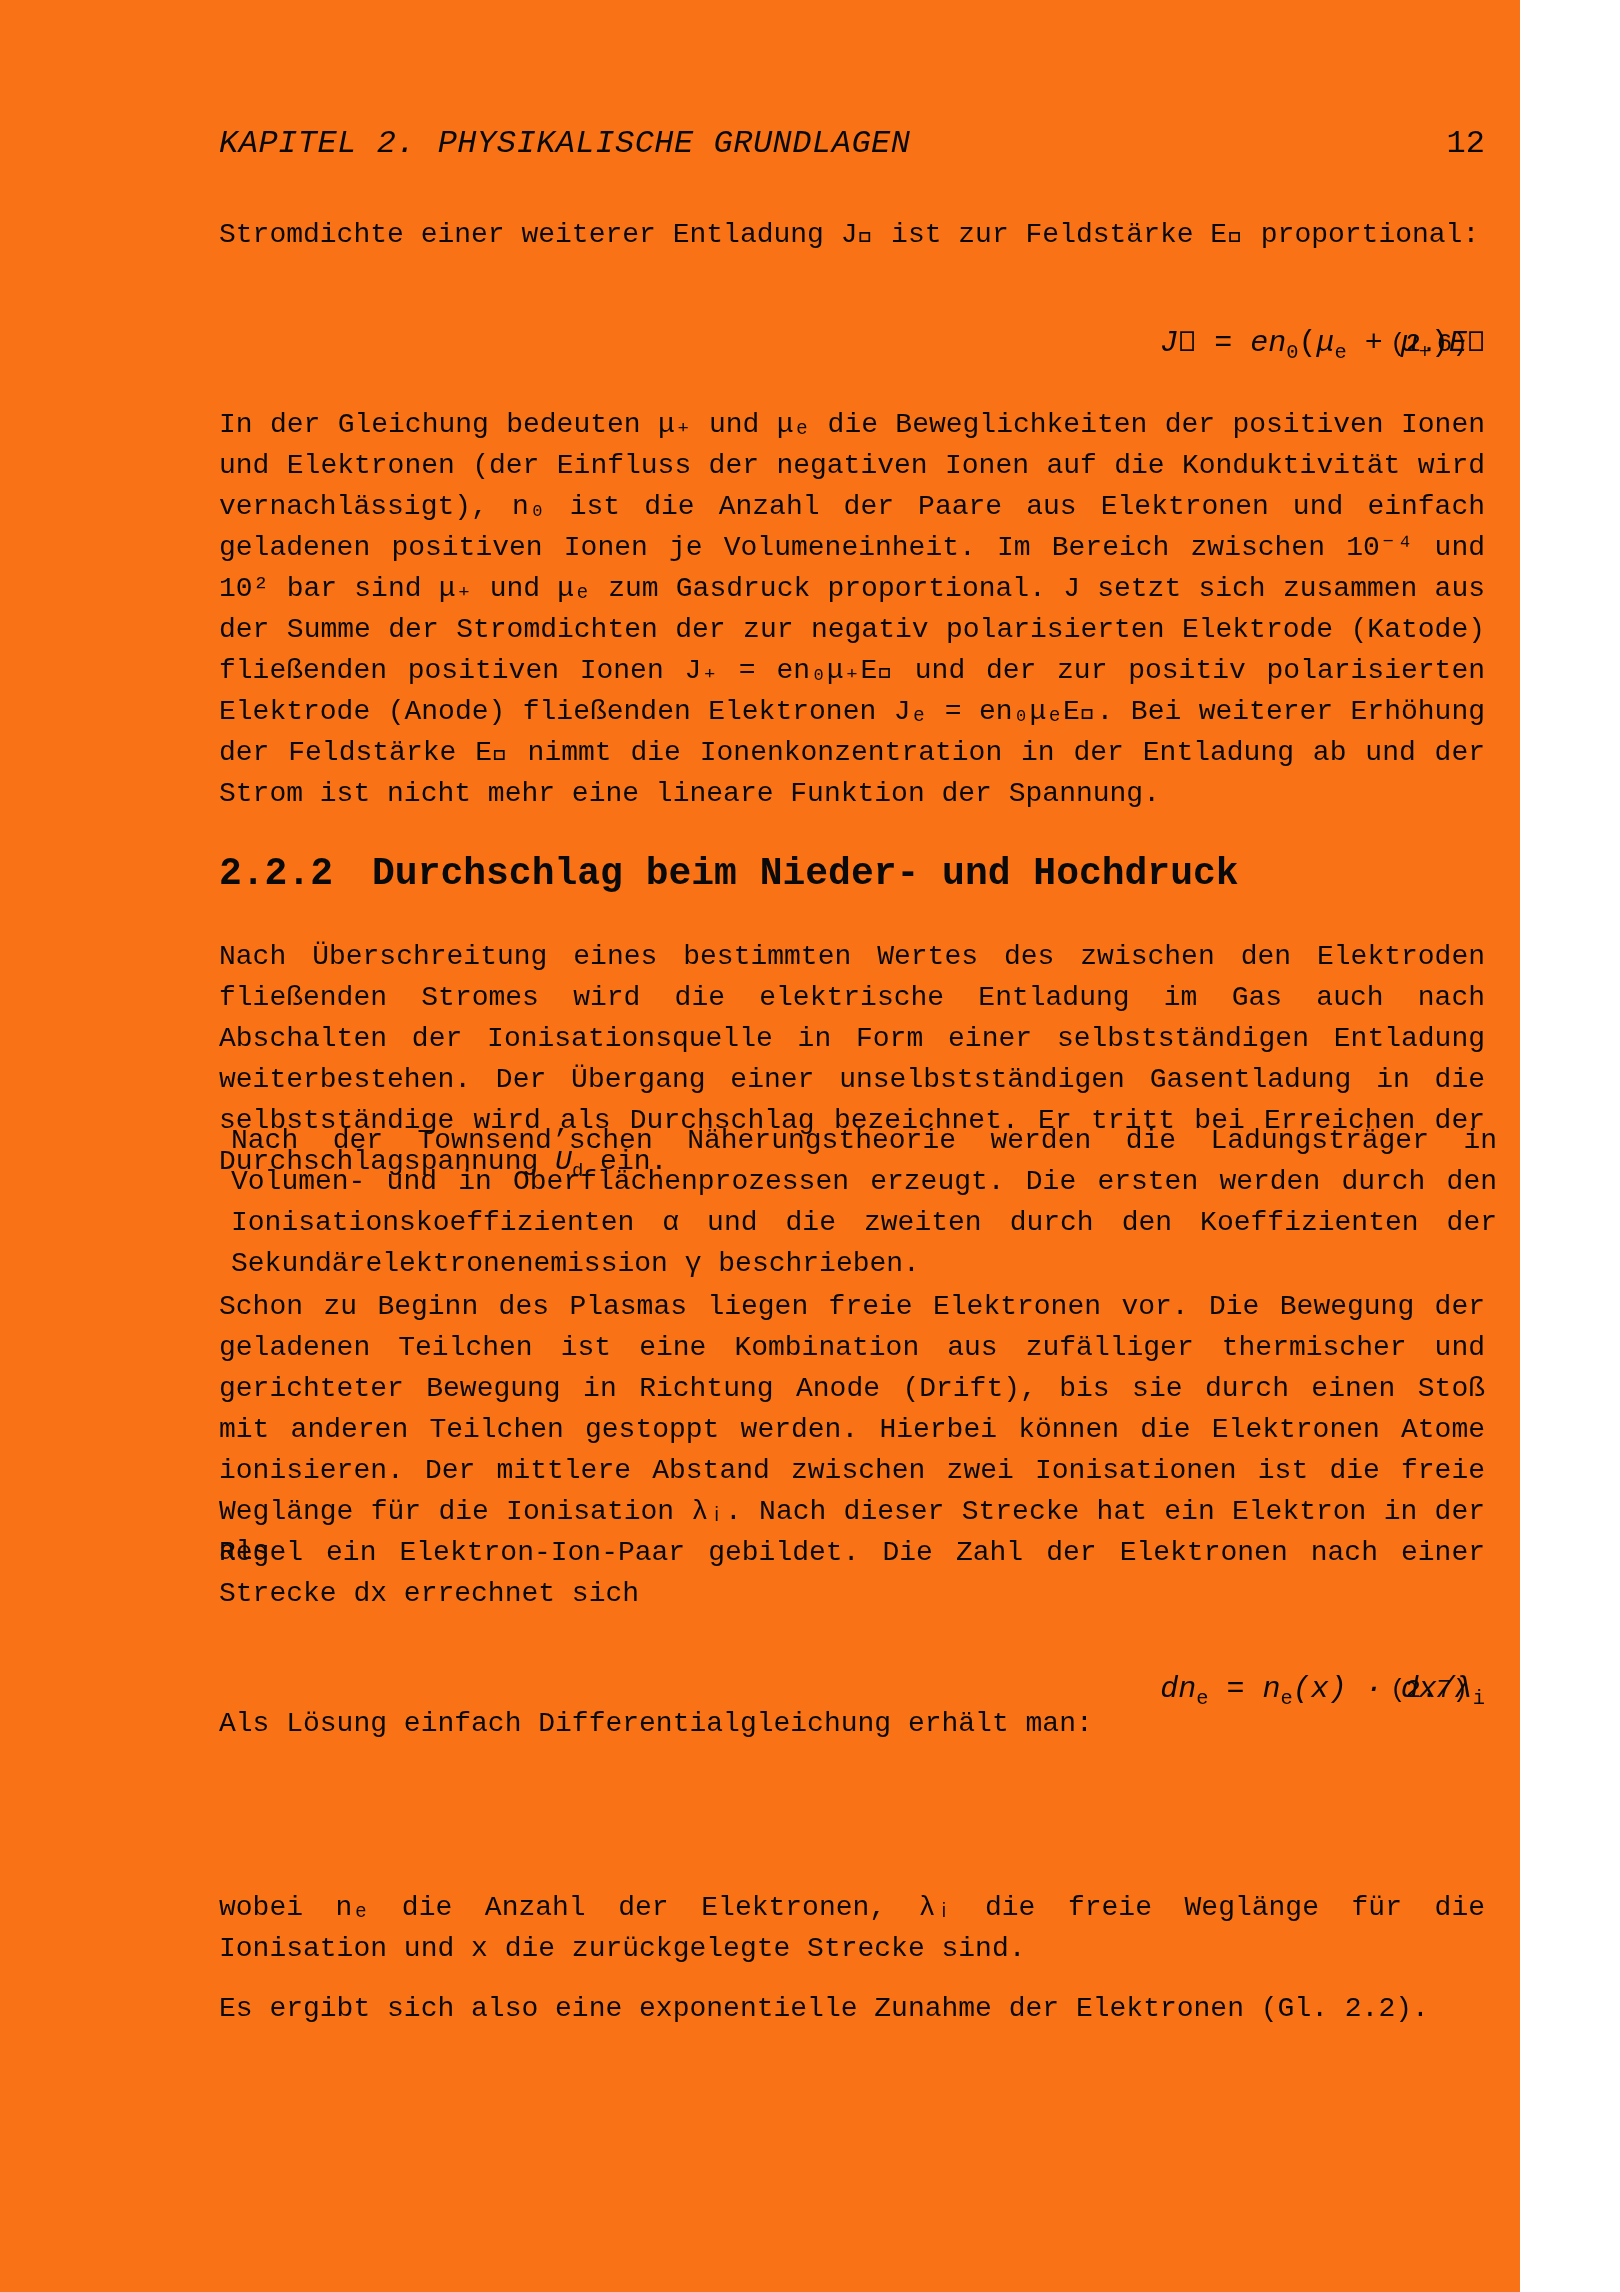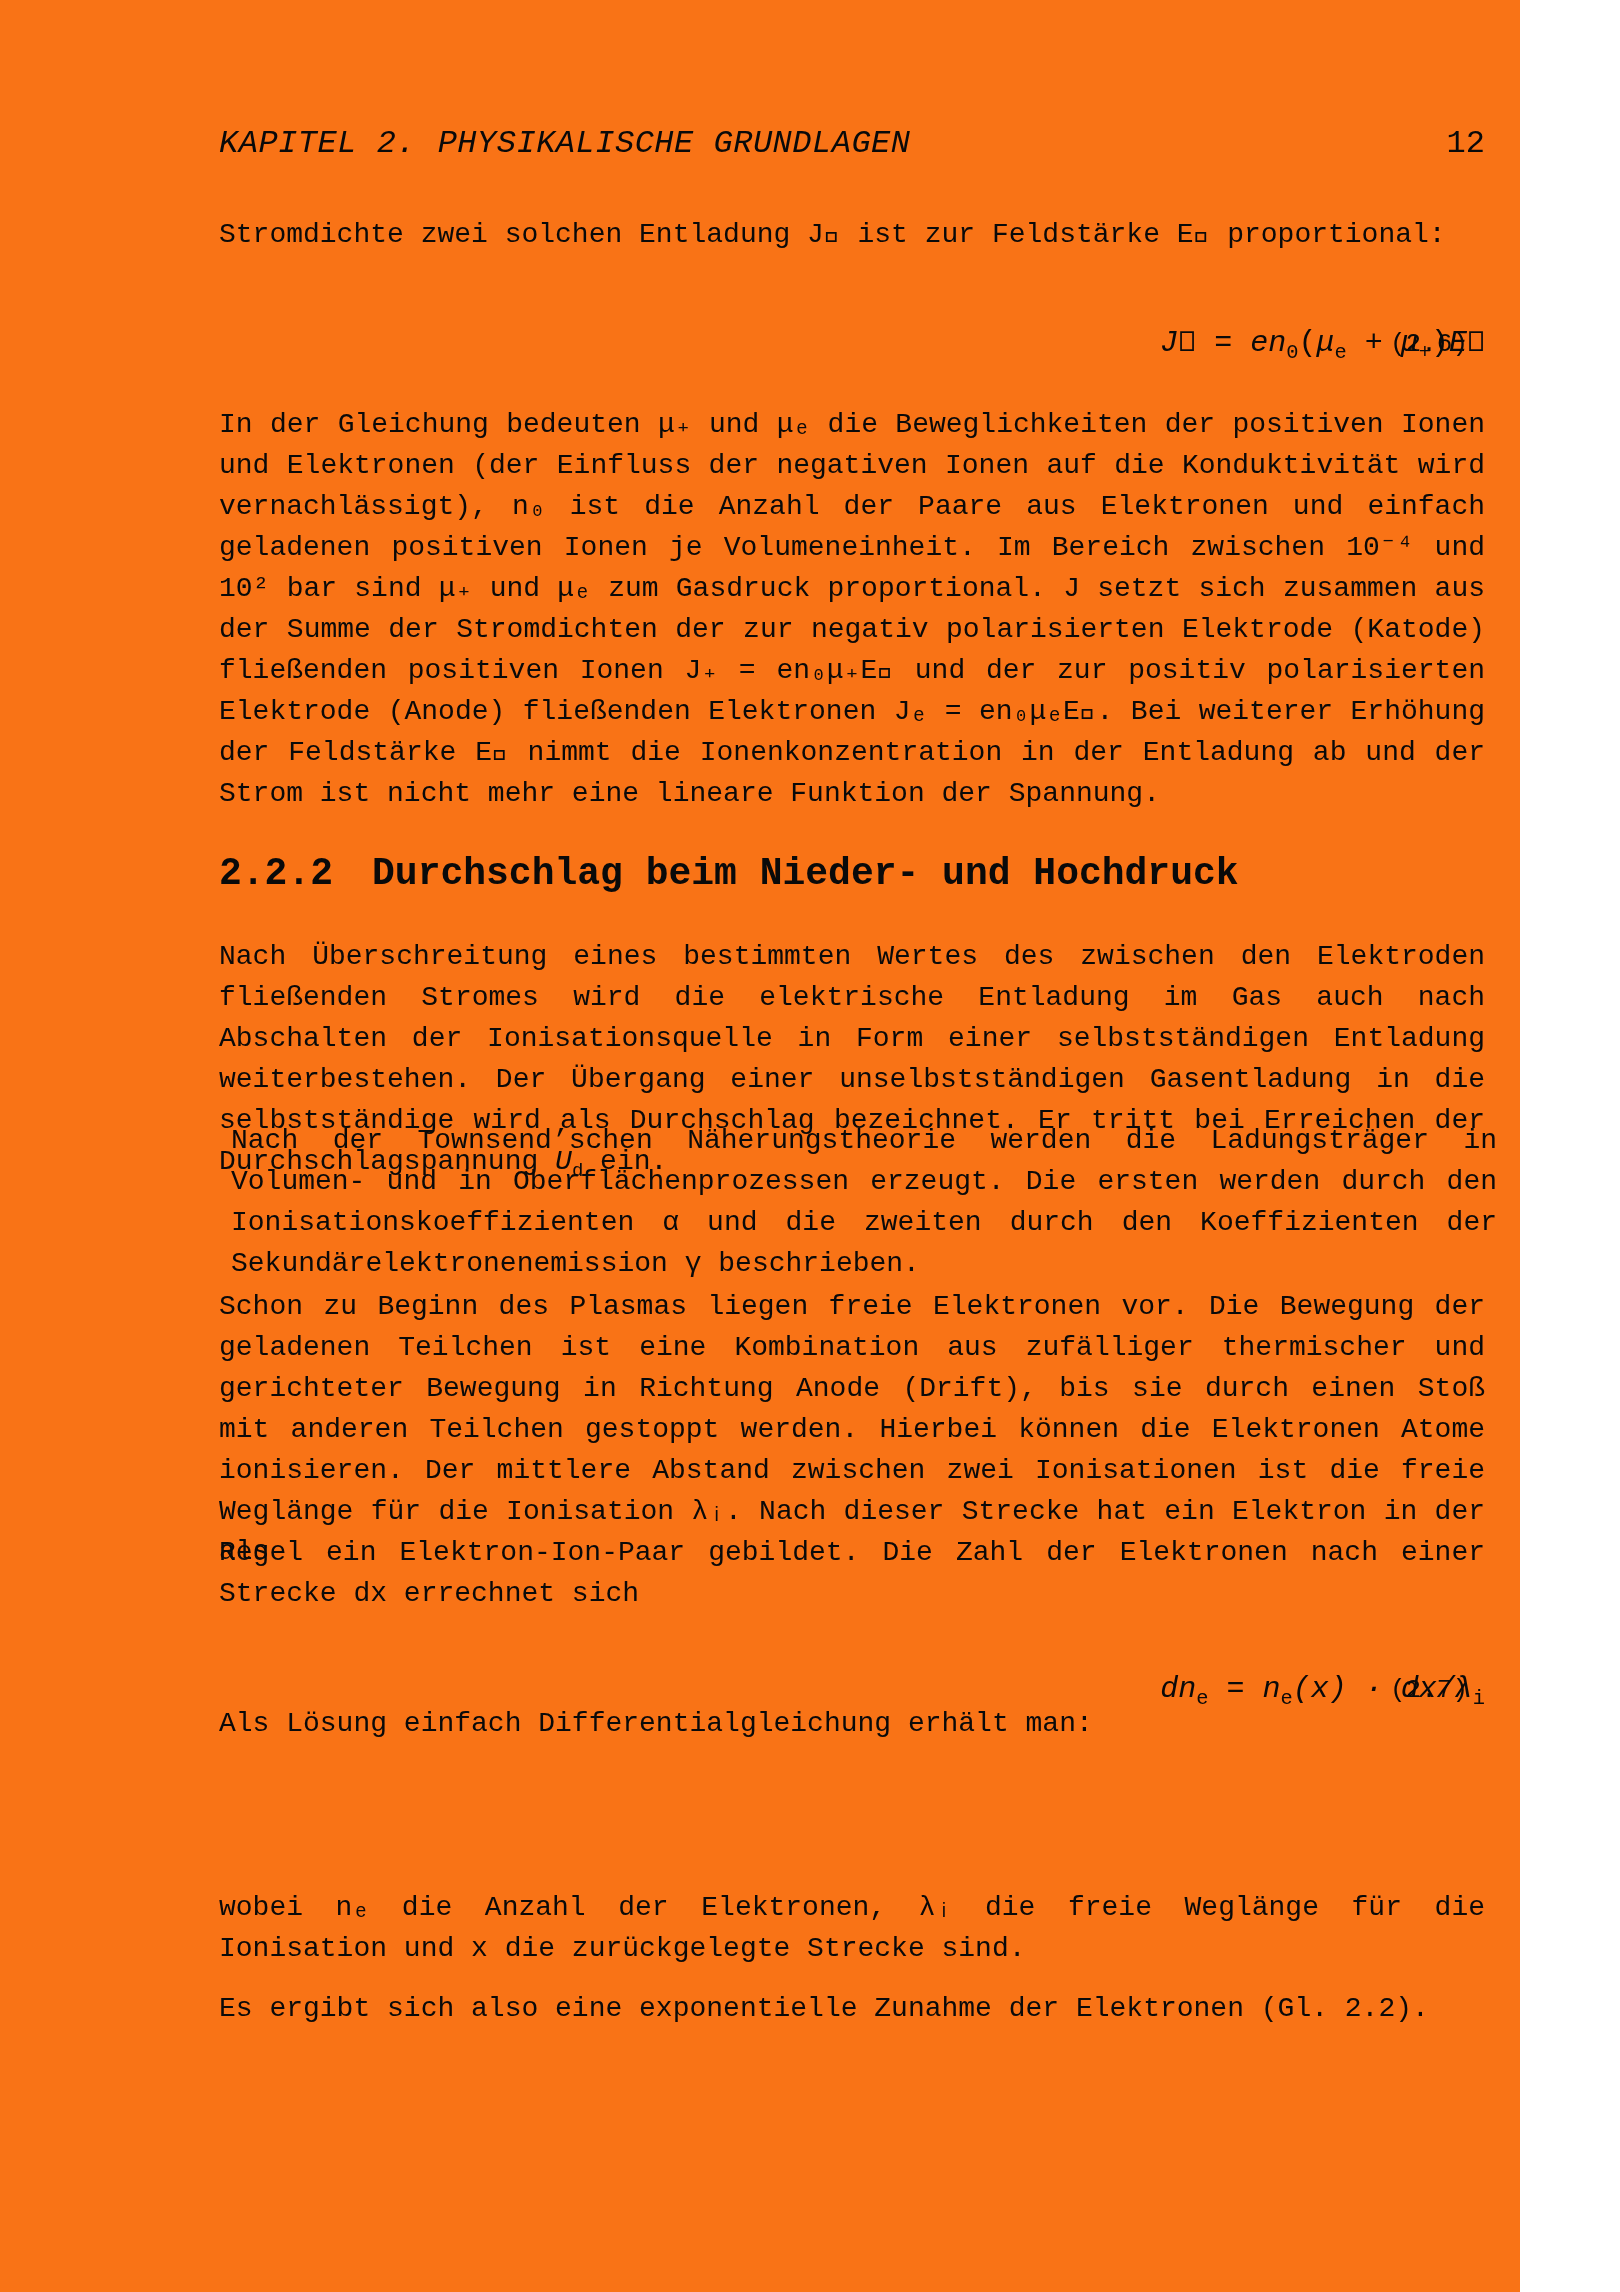--- a/index.html
+++ b/index.html
@@ -73,21 +73,21 @@
 
 <div class="page">
 
   <div class="block header-row">
     <span class="running-head">
       <span class="chapter-label">KAPITEL 2.</span><span>PHYSIKALISCHE GRUNDLAGEN</span>
     </span>
     <span class="page-number">12</span>
   </div>
 
-  <p class="block body-text single-line" style="top:214px; margin:0;">Stromdichte zwei solchen Entladung J⃗ ist zur Feldstärke E⃗ proportional:</p>
+  <p class="block body-text single-line" style="top:214px; margin:0;">Stromdichte einer weiterer Entladung J⃗ ist zur Feldstärke E⃗ proportional:</p>
 
   <div class="block equation" style="top:320px;">
     <span class="eq-body"><i>J⃗</i><span> = </span><i>en</i><sub>0</sub><span>(</span><i>μ</i><sub>e</sub><span> + </span><i>μ</i><sub>+</sub><span>)</span><i>E⃗</i></span>
     <span class="eq-number">(2.6)</span>
   </div>
 
   <p class="block body-text" style="top:404px; margin:0;">In der Gleichung bedeuten μ₊ und μₑ die Beweglichkeiten der positiven Ionen und Elektronen (der Einfluss der negativen Ionen auf die Konduktivität wird vernachlässigt), n₀ ist die Anzahl der Paare aus Elektronen und einfach geladenen positiven Ionen je Volumeneinheit. Im Bereich zwischen 10⁻⁴ und 10² bar sind μ₊ und μₑ zum Gasdruck proportional. J setzt sich zusammen aus der Summe der Stromdichten der zur negativ polarisierten Elektrode (Katode) fließenden positiven Ionen J₊ = en₀μ₊E⃗ und der zur positiv polarisierten Elektrode (Anode) fließenden Elektronen Jₑ = en₀μₑE⃗. Bei weiterer Erhöhung der Feldstärke E⃗ nimmt die Ionenkonzentration in der Entladung ab und der Strom ist nicht mehr eine lineare Funktion der Spannung.</p>
 
   <div class="block section-heading">
     <span class="section-number">2.2.2</span>

